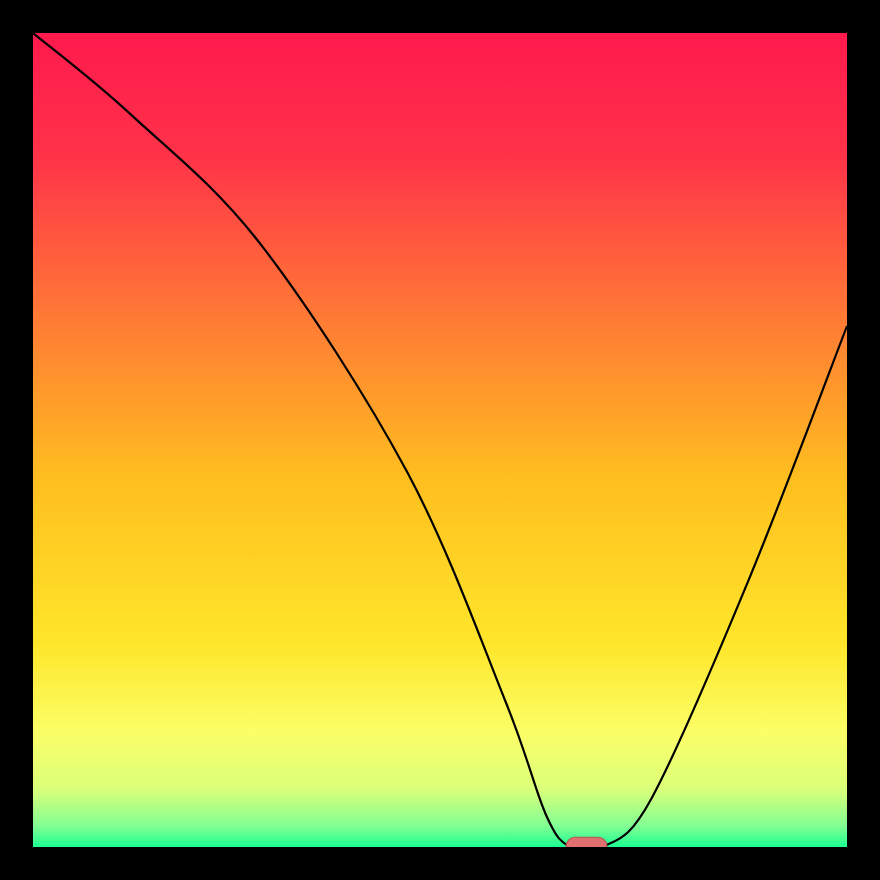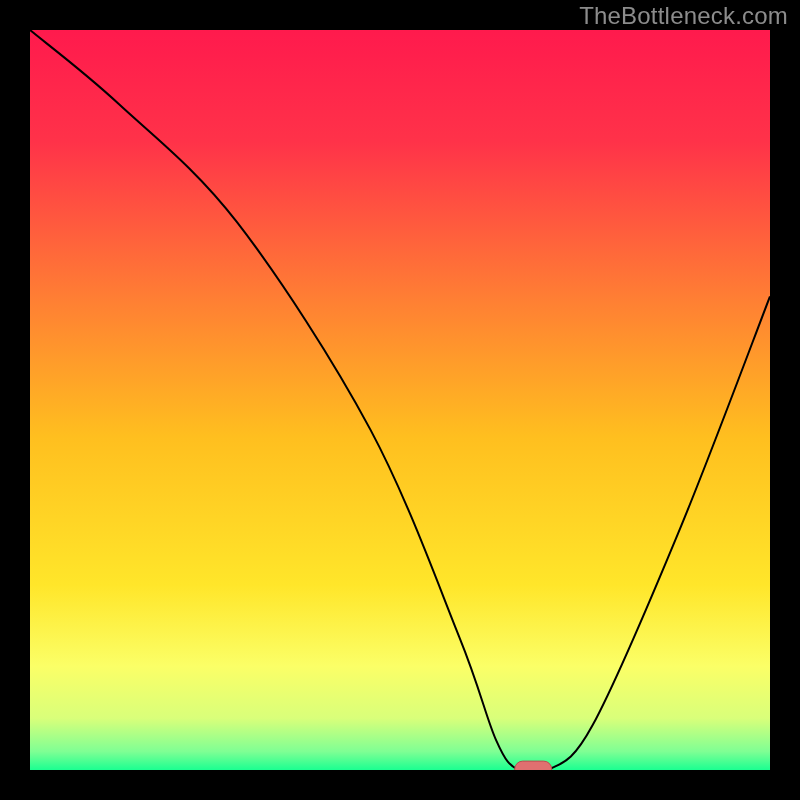--- a/index.html
+++ b/index.html
@@ -56,15 +56,14 @@
     </defs>
 
     <rect id="plotBg" x="30" y="30" width="740" height="740" fill="url(#bgGrad)"></rect>
 
     <g clip-path="url(#plotClip)">
       <path id="curvePath" fill="none" stroke-width="2" d="M 30 30 C 44.8 42.33333333333333, 84.26666666666665 71.93333333333331, 118.8 103.99999999999999 C 153.33333333333334 136.06666666666666, 195.26666666666668 168.13333333333333, 237.20000000000002 222.4 C 279.1333333333333 276.6666666666667, 333.40000000000003 360.53333333333336, 370.40000000000003 429.6 C 407.40000000000003 498.6666666666667, 438.23333333333335 585.0000000000001, 459.2 636.8000000000001 C 480.16666666666663 688.6, 486.3333333333333 718.2, 496.2 740.4 C 506.06666666666666 762.5999999999999, 509.76666666666677 765.0666666666666, 518.4000000000001 770 C 527.0333333333334 774.9333333333334, 535.6666666666667 777.4, 548 770 C 560.3333333333333 762.6, 570.1999999999999 766.3, 592.4 725.5999999999999 C 614.6 684.8999999999999, 651.6 597.3333333333333, 681.2 525.8 C 710.8000000000001 454.26666666666665, 755.2 334.6333333333333, 770 296.4" stroke="#000000"></path>
       <rect id="markerPill" rx="8" ry="8" x="514.7" y="761.12" width="37" height="17.76" fill="#e07070" stroke="#b85050" stroke-width="1"></rect>
     </g>
   </svg>
 
-  <div class="watermark">TheBottleneck.com</div>
 
 </div>
 
 </body></html>

